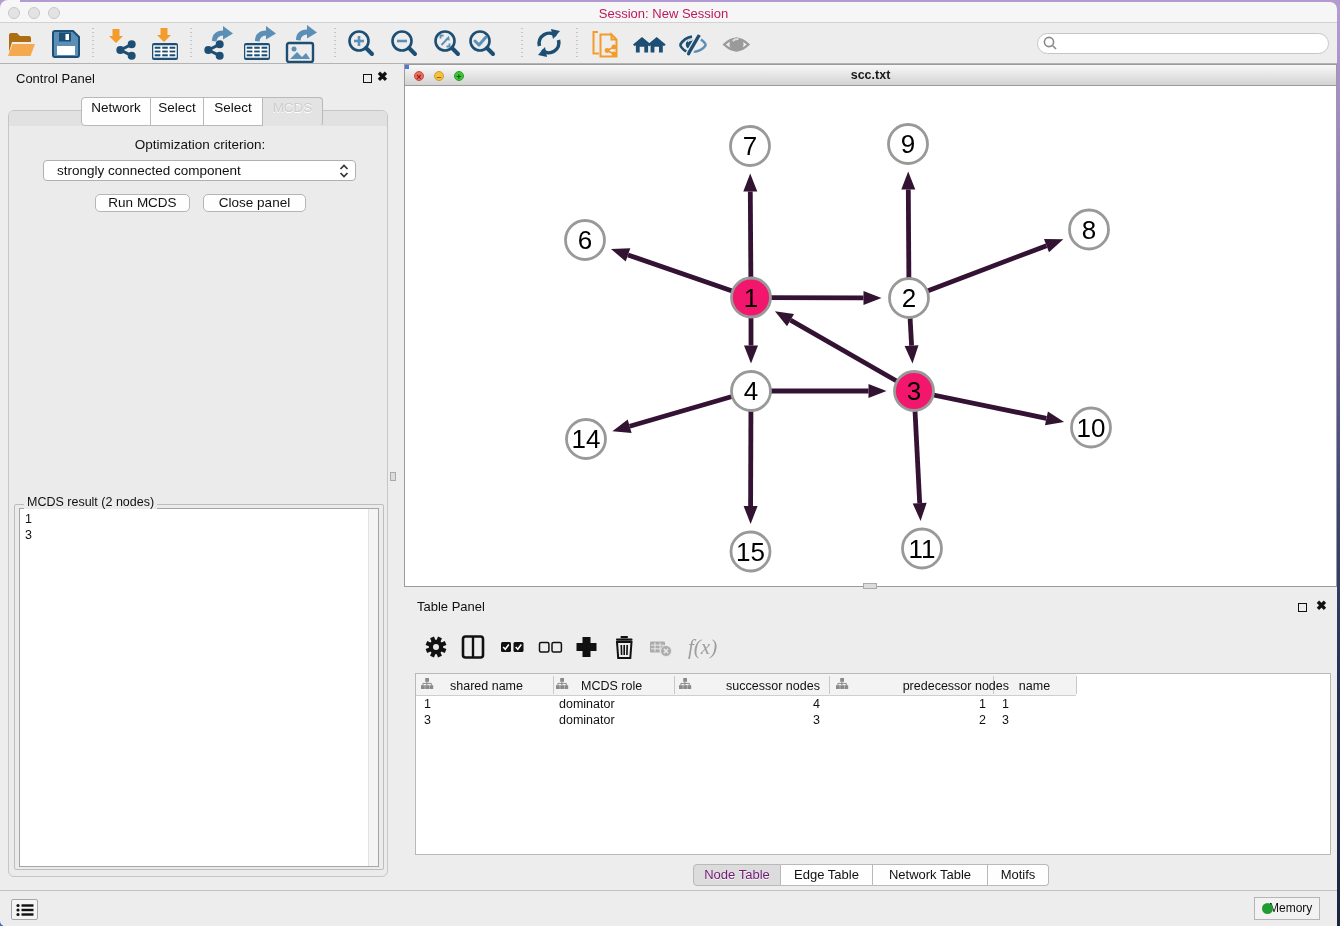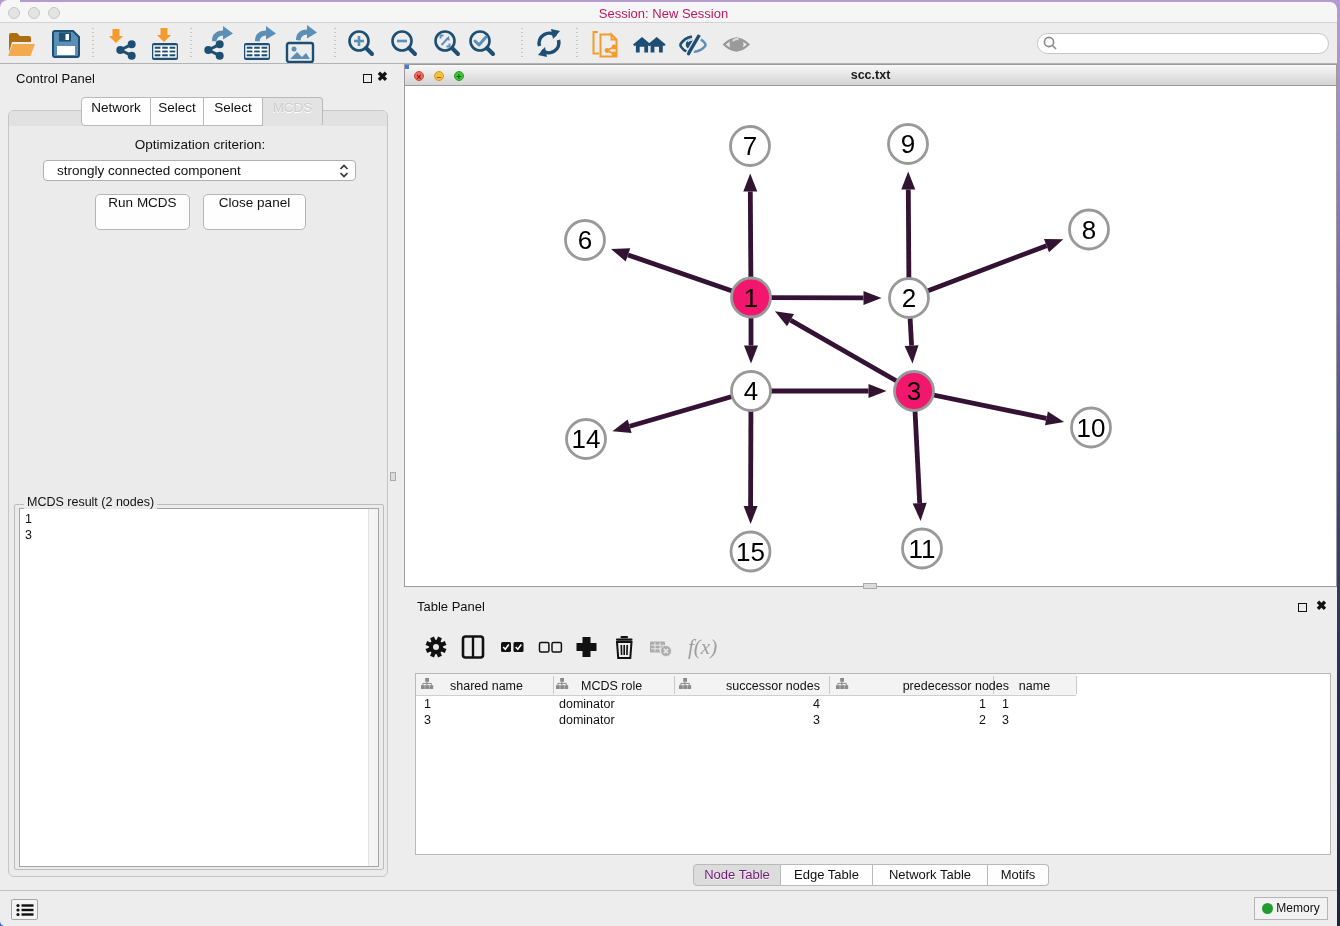--- a/index.html
+++ b/index.html
@@ -27,21 +27,21 @@
 #cp-close{left:377px;top:69px;font-size:13px;font-weight:bold;color:#111}
 #cp-panel{left:8px;top:110px;width:380px;height:767px;background:#ebebeb;border:1px solid #c6c6c6;border-radius:6px}
 #cp-panel-top{left:9px;top:111px;width:378px;height:15px;background:#e1e1e1;border-radius:5px 5px 0 0}
 .tab{position:absolute;top:97px;height:29px;background:#fefefe;border:1px solid #b9b9b9;font-size:13.5px;color:#111;text-align:center;line-height:19px}
 #tab-network{left:81px;width:70px;border-radius:4px 0 0 4px}
 #tab-style{left:151px;width:53px;border-left:none}
 #tab-select{left:204px;width:59px;border-left:none}
 #tab-mcds{left:263px;width:60px;border-left:none;border-radius:0 4px 4px 0;background:#e3e3e3;color:#cdcdcd;text-shadow:0 1px 0 #fff;border-bottom-color:#e3e3e3}
 #opt-label{left:0px;top:137px;width:400px;text-align:center;font-size:13.5px;color:#111}
 #combo{left:43px;top:160px;width:313px;height:21px;background:#fff;border:1px solid #b0b0b0;border-radius:4px;font-size:13.5px;color:#111;line-height:19px;padding-left:13px}
-.btn{position:absolute;top:194px;height:36px;background:#fefefe;border:1px solid #b5b5b5;border-radius:5px;font-size:13.5px;color:#111;text-align:center;line-height:16px}
+.btn{position:absolute;top:194px;height:18px;background:#fefefe;border:1px solid #b5b5b5;border-radius:5px;font-size:13.5px;color:#111;text-align:center;line-height:16px}
 #btn-run{left:95px;width:95px}
 #btn-close{left:203px;width:103px}
 
 #fieldset{left:14px;top:504px;width:370px;height:366px;border:1px solid #bdbdbd;border-radius:2px}
 #legend{left:24px;top:495px;background:#ebebeb;padding:0 3px;font-size:12.5px;color:#111}
 #mcds-text{left:19px;top:508px;width:360px;height:359px;background:#fff;border:1px solid #a5a5a5;font-size:12.5px;color:#111;line-height:16px;padding:2px 0 0 5px}
 #mcds-scroll{left:368px;top:509px;width:10px;height:357px;background:#f4f4f4;border-left:1px solid #e2e2e2}
 
 #handle-left{left:390px;top:472px;width:6px;height:9px;background:#dcdcdc;border:1px solid #aaa}
 #handle-mid{left:863px;top:583px;width:14px;height:6px;background:#dcdcdc;border:1px solid #aaa}
@@ -61,21 +61,21 @@
 .cell{position:absolute;font-size:12.5px;color:#111}
 
 .btab{position:absolute;top:864px;height:22px;background:#fefefe;border:1px solid #b9b9b9;font-size:13px;color:#111;text-align:center;line-height:20px}
 #btab-node{left:693px;width:88px;border-radius:4px 0 0 4px;background:#dcdcdc;color:#701a75;text-shadow:0 1px 0 #f5f5f5}
 #btab-edge{left:781px;width:92px;border-left:none}
 #btab-nett{left:873px;width:115px;border-left:none}
 #btab-motif{left:988px;width:61px;border-left:none;border-radius:0 4px 4px 0}
 
 #statusbar{left:0;top:890px;width:1337px;height:36px;border-top:1px solid #c2c2c2;background:#ededed}
 #listbtn{left:11px;top:899px;width:27px;height:21px;background:#f4f4f4;border:1px solid #a8a8a8;border-radius:2px}
-#membtn{left:1254px;top:897px;width:74px;height:23px;background:#f2f2f2;border:1px solid #b5b5b5;font-size:12px;color:#111;line-height:21px;text-align:center;padding-left:14px}
+#membtn{left:1254px;top:897px;width:66px;height:23px;background:#f2f2f2;border:1px solid #b5b5b5;font-size:12px;color:#111;line-height:21px;padding-left:14px}
 #memdot{left:1262px;top:903px;width:11px;height:11px;border-radius:50%;background:#1f9d31}
 </style></head>
 <body>
 <div class="abs" id="titlebar"></div>
 <div class="tl" style="left:8px"></div>
 <div class="tl" style="left:28px"></div>
 <div class="tl" style="left:48px"></div>
 <div class="abs" id="title-text">Session: New Session</div>
 <div class="abs" id="toolbar"></div>
 <svg class="abs" id="toolbar-icons" style="left:0;top:23px;z-index:2" width="1337" height="40">

